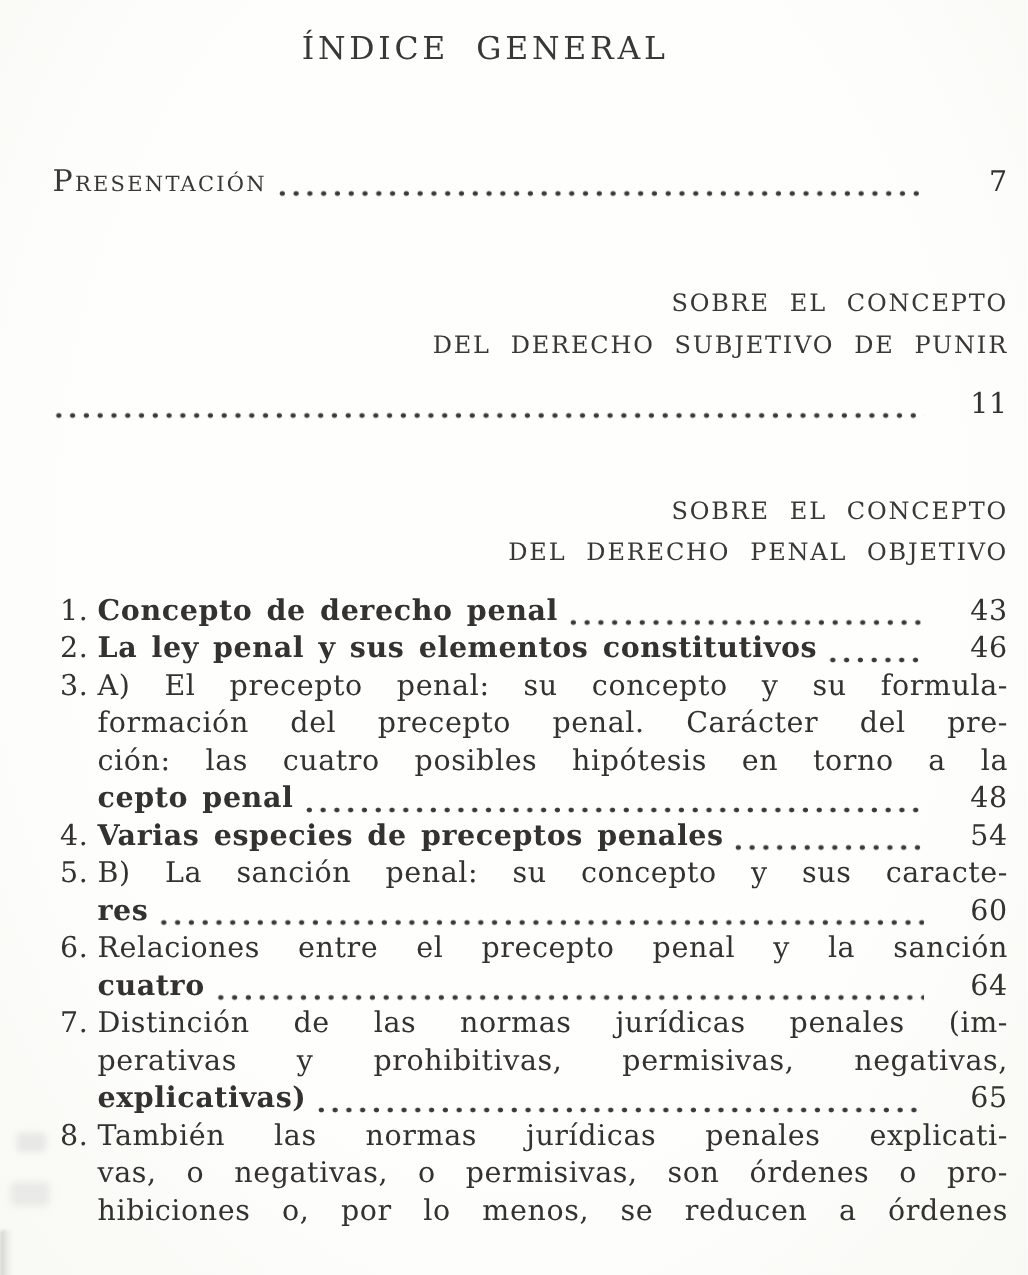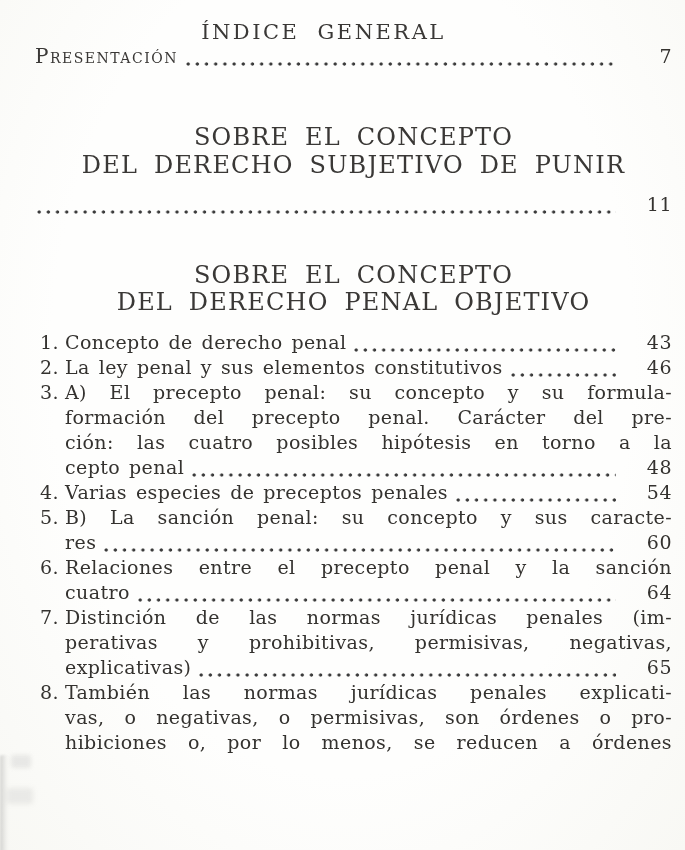--- a/index.html
+++ b/index.html
@@ -48,33 +48,34 @@
     background-position: left 2px bottom 2.5px;
   }
   .pg {
     flex: 0 0 44px;
     text-align: right;
     font-size: 19px;
     letter-spacing: 0.5px;
   }
   
   .front-row {
+    margin-top: 64px;
     line-height: 25px;
   }
   .sc-label {
     font-variant: small-caps;
     font-size: 20px;
     letter-spacing: 1.5px;
     color: #3a3836;
     white-space: nowrap;
   }
   
   .section-heading {
-    text-align: center;
-    font-size: 24px;
+    text-align: right;
+    font-size: 16px;
     line-height: 28px;
     letter-spacing: 1.2px;
     word-spacing: 7px;
     color: #3a3836;
   }
   .heading-1 { margin-top: 54px; }
   .heading-2 { margin-top: 45px; height: 54px; line-height: 27px; }
   .lone-dots {
     margin-top: 13px;
     line-height: 25px;
@@ -99,21 +100,21 @@
   .ebody {
     flex: 1 1 auto;
     margin-left: 6px;
     min-width: 0;
   }
   .jline {
     display: block;
     text-align: justify;
     text-align-last: justify;
   }
-  .ltext { white-space: nowrap; }
+  .ltext { white-space: nowrap; font-weight: bold; }
   
   .artifact { position: absolute; pointer-events: none; }
   .artifact-edge {
     left: 0; top: 640; width: 9px; height: 180px;
     background: linear-gradient(90deg, rgba(110,110,110,0.28), rgba(150,150,150,0.08) 65%, rgba(150,150,150,0));
     filter: blur(1px);
     border-radius: 2px;
   }
   .artifact-blob-1 {
     left: 11px; top: 755px; width: 20px; height: 13px;

